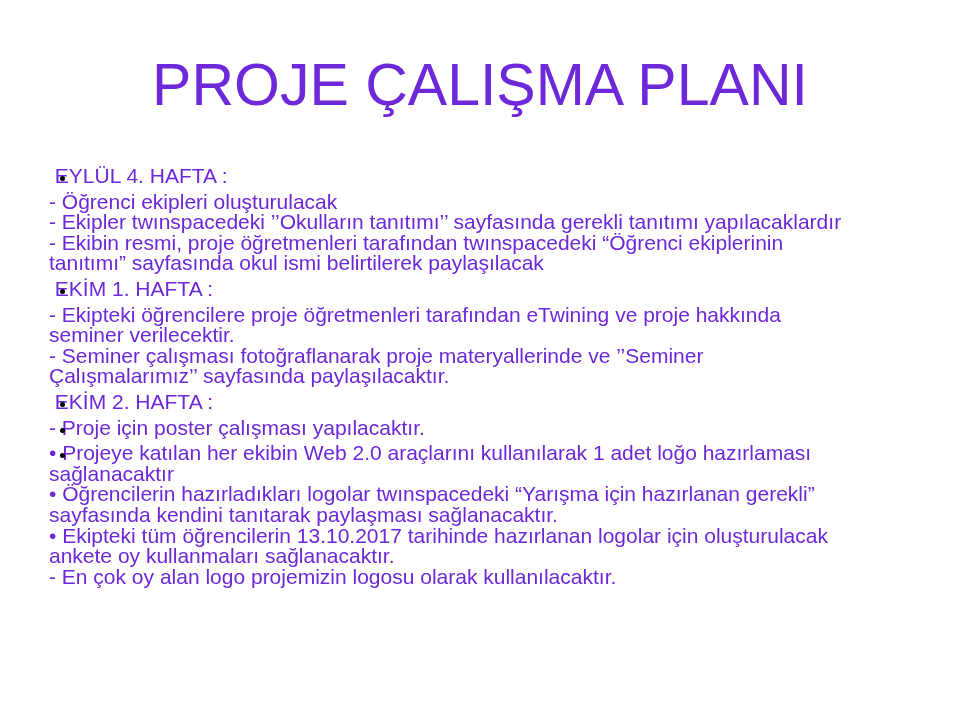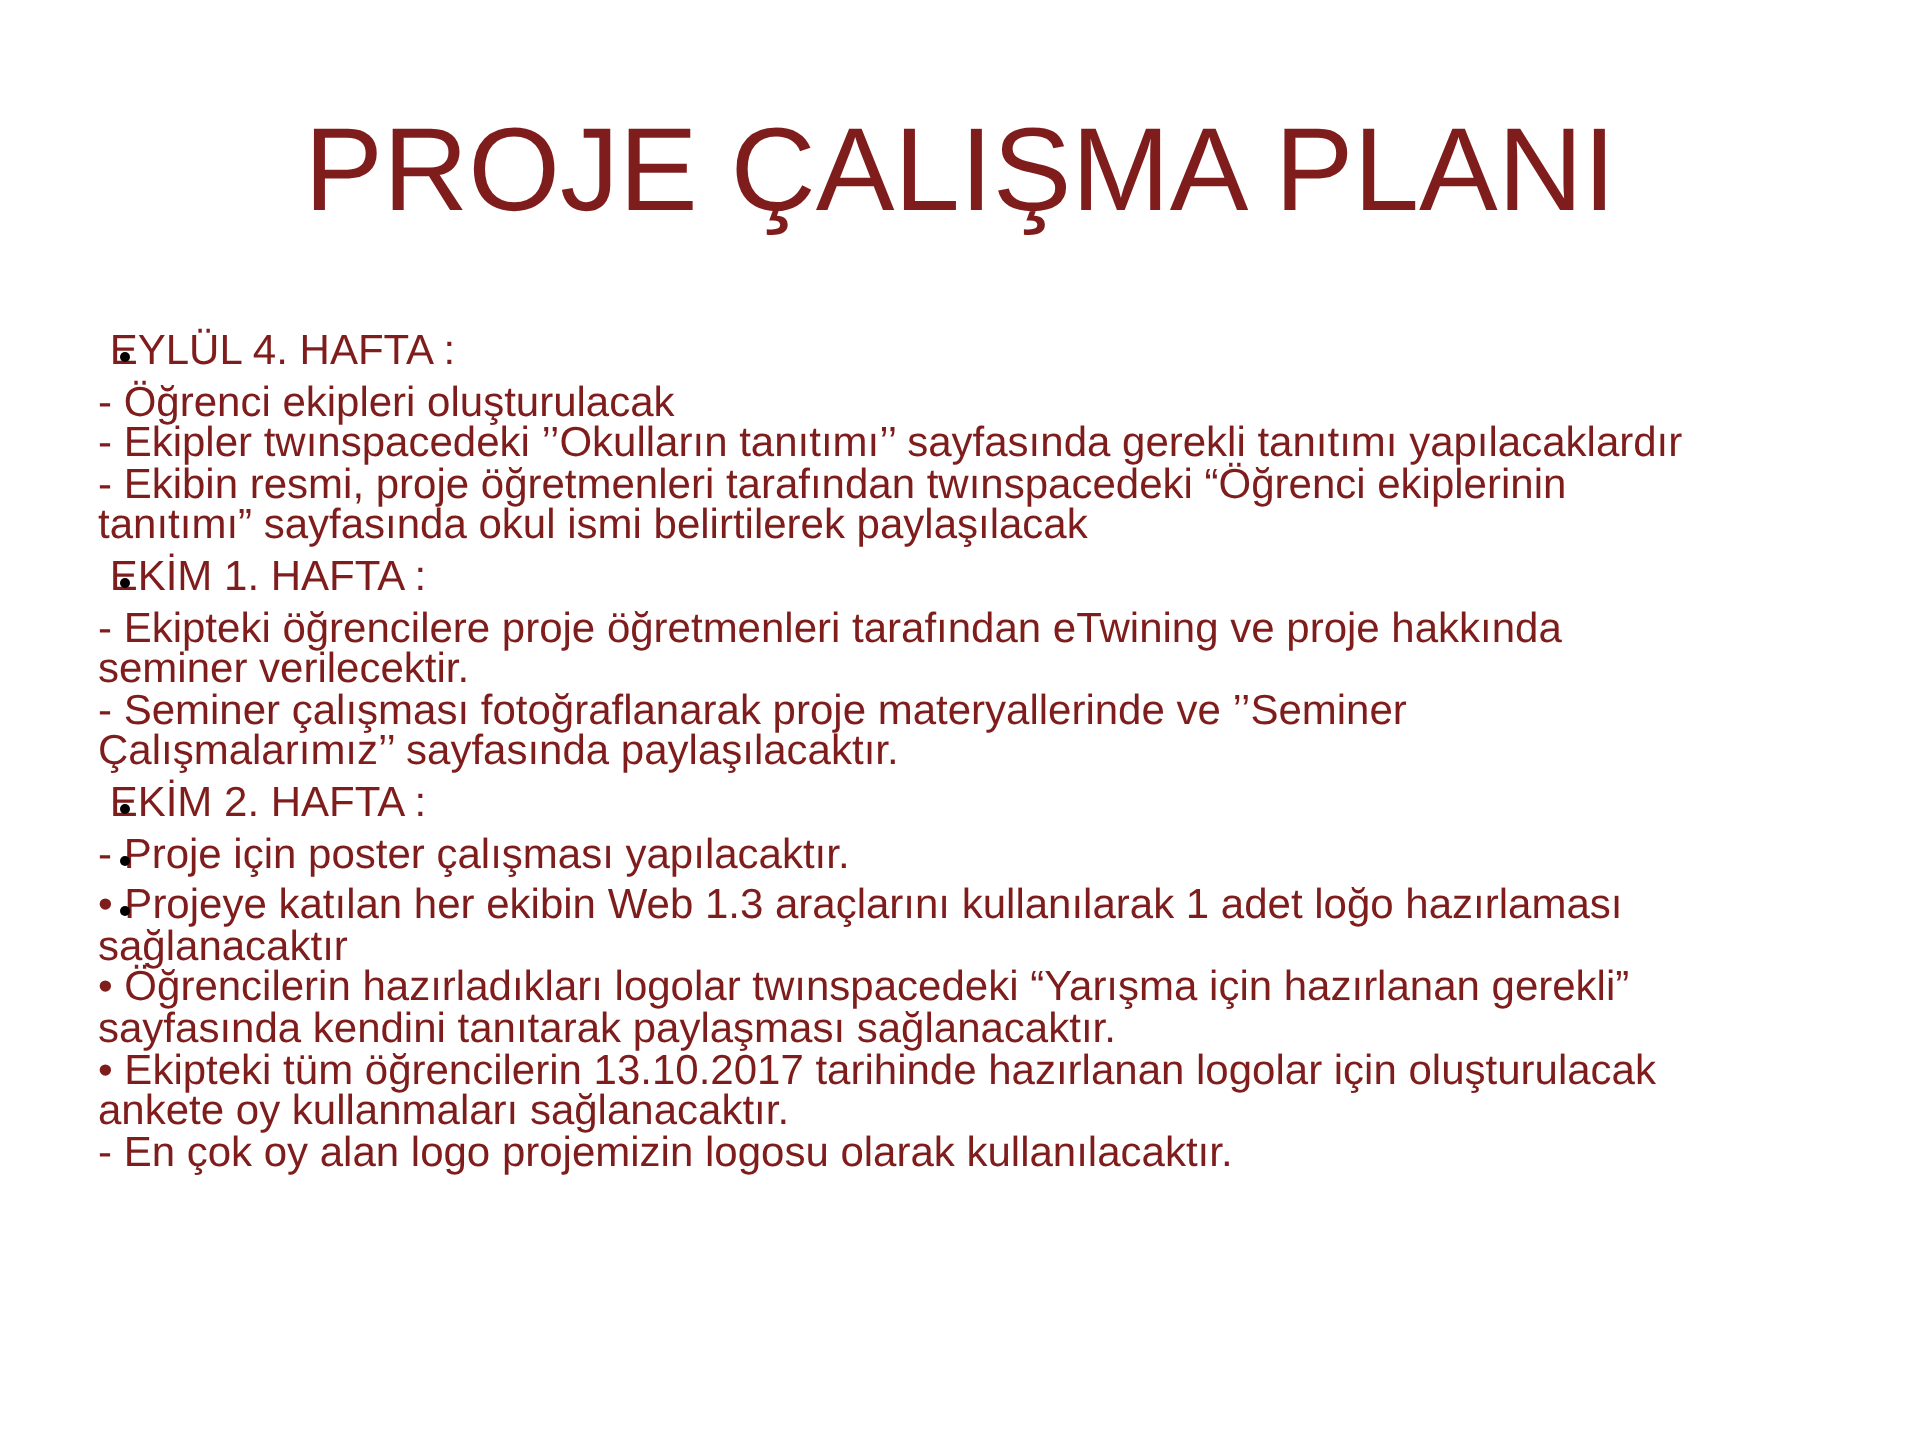--- a/index.html
+++ b/index.html
@@ -1,20 +1,20 @@
 <!DOCTYPE html>
 <html><head>
 <meta charset="utf-8">
 <style>
   html, body { margin: 0; padding: 0; background: #e8e8e8; }
   .slide {
     width: 960px;
     height: 720px;
     background: #ffffff;
-    color: #7f1d1d;
+    color: #6d28d9;
     position: relative;
     overflow: hidden;
     font-family: "Liberation Sans", sans-serif;
     margin: 0 auto;
   }
   .title {
     position: absolute;
     top: 54px;
     left: 0;
     width: 960px;
@@ -81,21 +81,21 @@
       <div class="para">
         <span class="bullet"></span>
         <div class="line"> EKİM 2. HAFTA :</div>
       </div>
       <div class="para">
         <span class="bullet"></span>
         <div class="line">- Proje için poster çalışması yapılacaktır.</div>
       </div>
       <div class="para">
         <span class="bullet"></span>
-        <div class="line">• Projeye katılan her ekibin Web 1.3 araçlarını kullanılarak 1 adet loğo hazırlaması</div>
+        <div class="line">• Projeye katılan her ekibin Web 2.0 araçlarını kullanılarak 1 adet loğo hazırlaması</div>
         <div class="line">sağlanacaktır</div>
         <div class="line">• Öğrencilerin hazırladıkları logolar twınspacedeki “Yarışma için hazırlanan gerekli”</div>
         <div class="line">sayfasında kendini tanıtarak paylaşması sağlanacaktır.</div>
         <div class="line">• Ekipteki tüm öğrencilerin 13.10.2017 tarihinde hazırlanan logolar için oluşturulacak</div>
         <div class="line">ankete oy kullanmaları sağlanacaktır.</div>
         <div class="line">- En çok oy alan logo projemizin logosu olarak kullanılacaktır.</div>
       </div>
     </div>
 </div>
 

